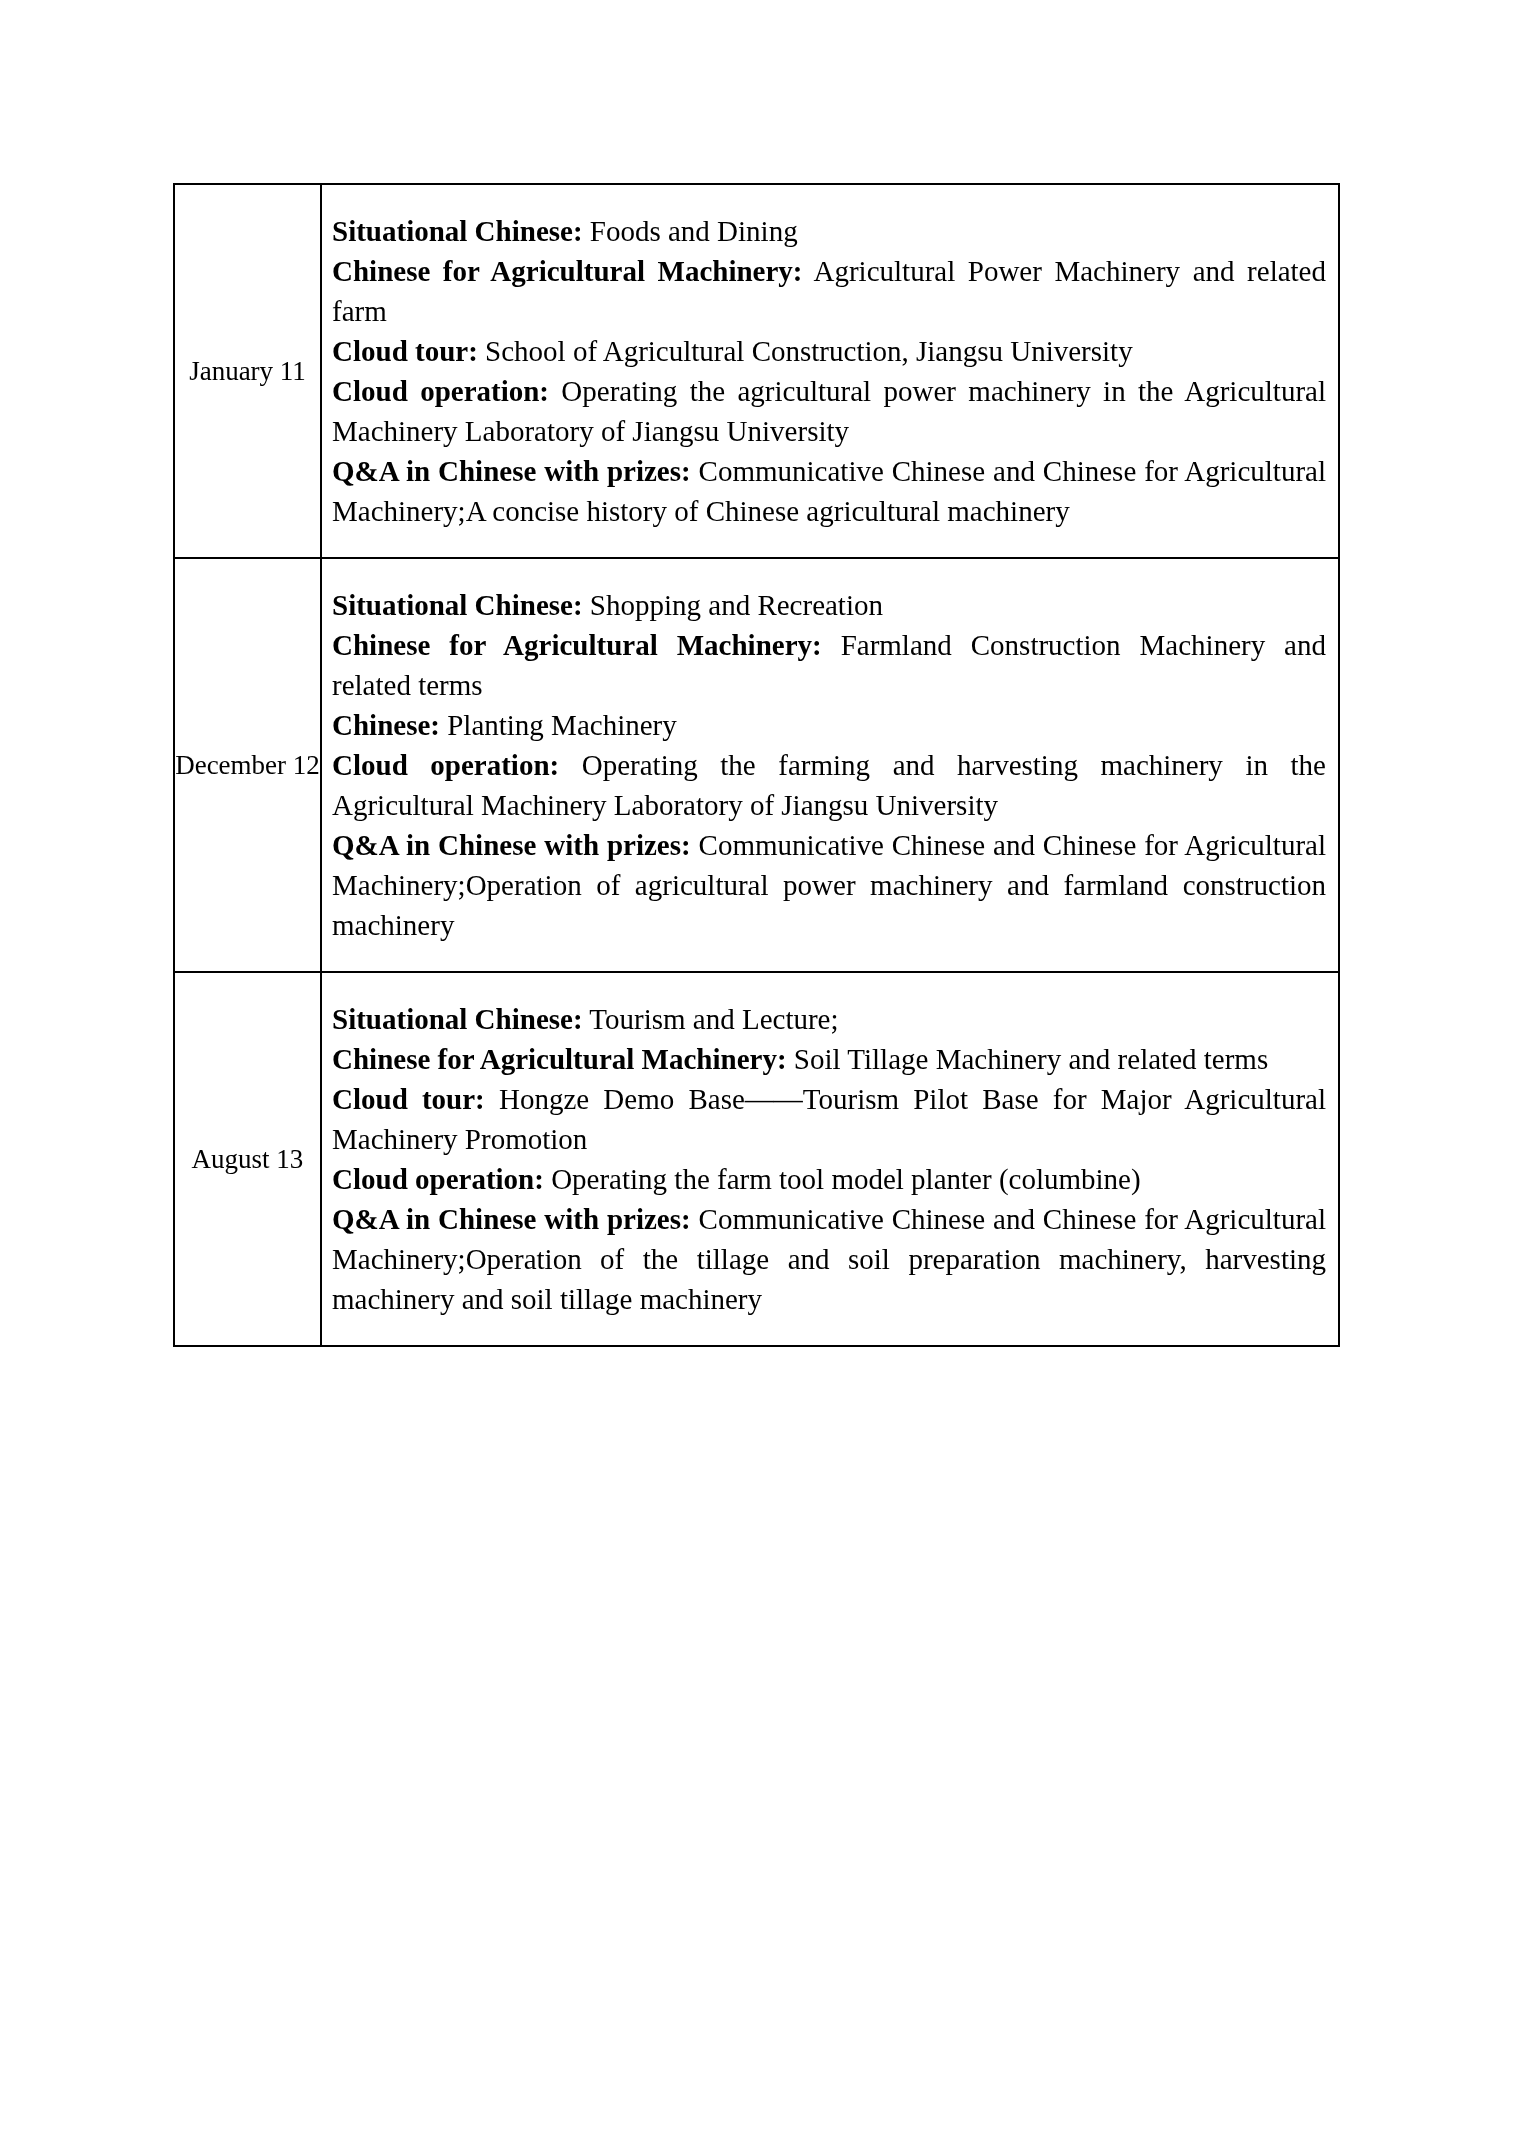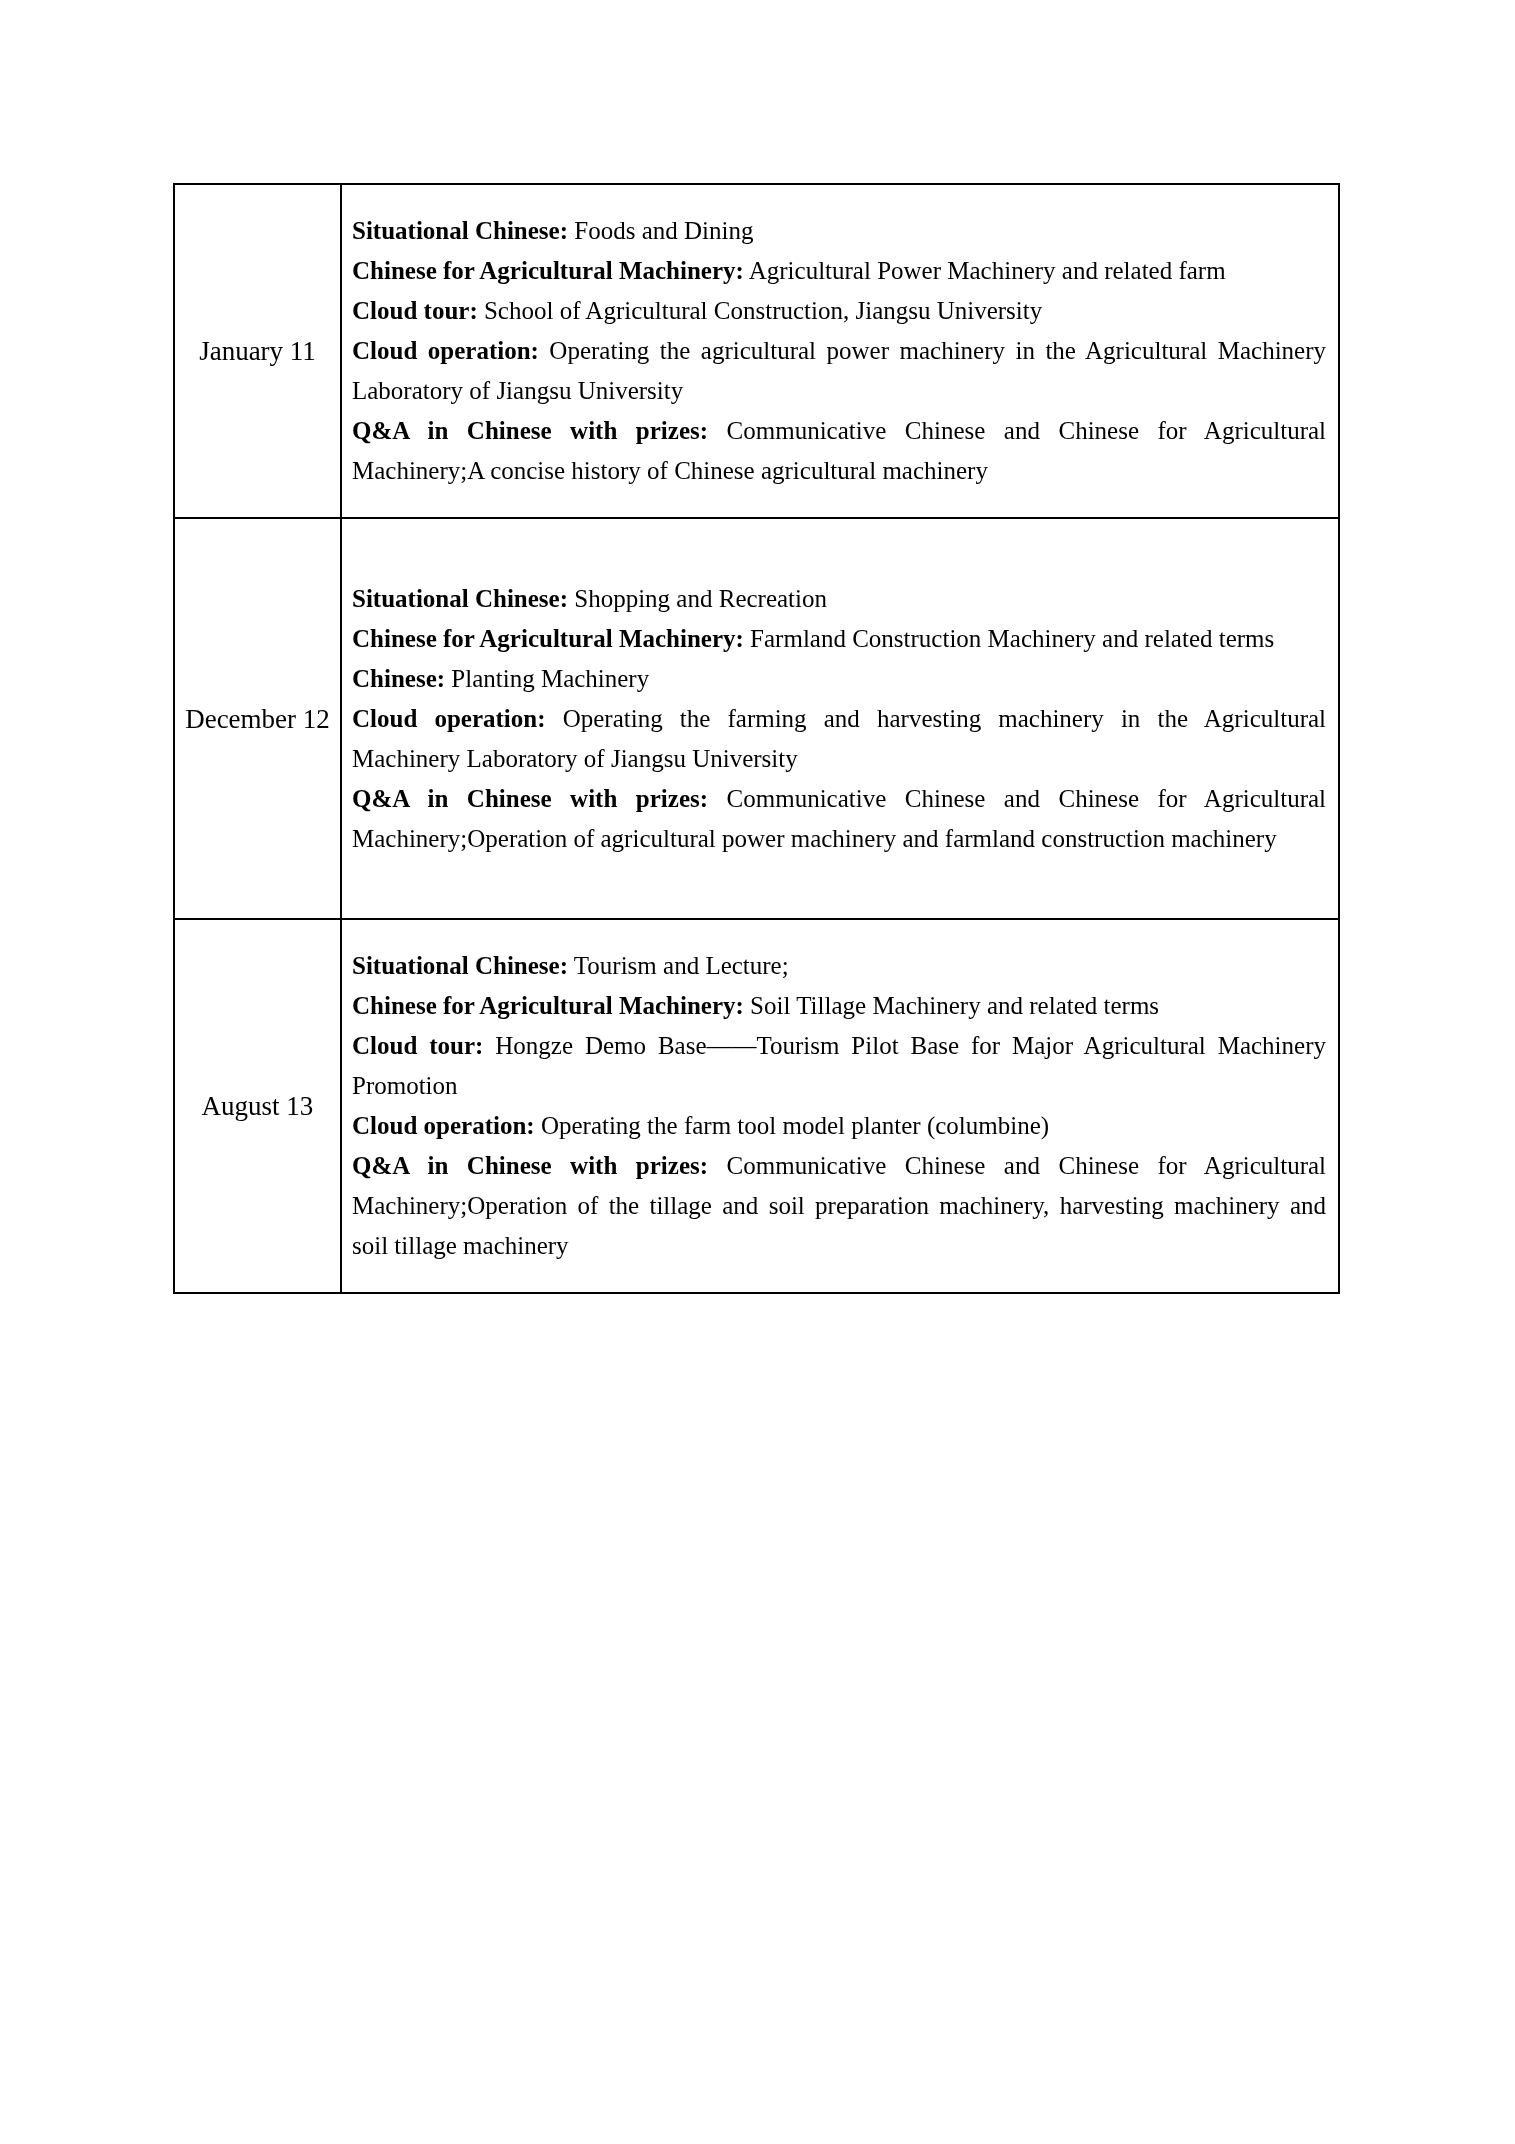--- a/index.html
+++ b/index.html
@@ -19,31 +19,31 @@
     top: 183px;
     width: 1167px;
     border-collapse: collapse;
     table-layout: fixed;
   }
   .schedule-table td {
     border: 2px solid #000000;
     vertical-align: middle;
   }
   .date-cell {
-    width: 167px;
+    width: 147px;
     text-align: center;
     font-size: 27px;
     line-height: 40px;
     color: #000000;
   }
   .content-cell {
     padding: 26px 12px 26px 10px;
   }
   .entry {
-    font-size: 25px;
+    font-size: 29px;
     line-height: 40px;
     text-align: justify;
     color: #000000;
   }
   .entry-label { font-weight: bold; }
   .row-1 { height: 329px; }
   .row-2 { height: 401px; }
   .row-3 { height: 374px; }
 </style>
 </head>

